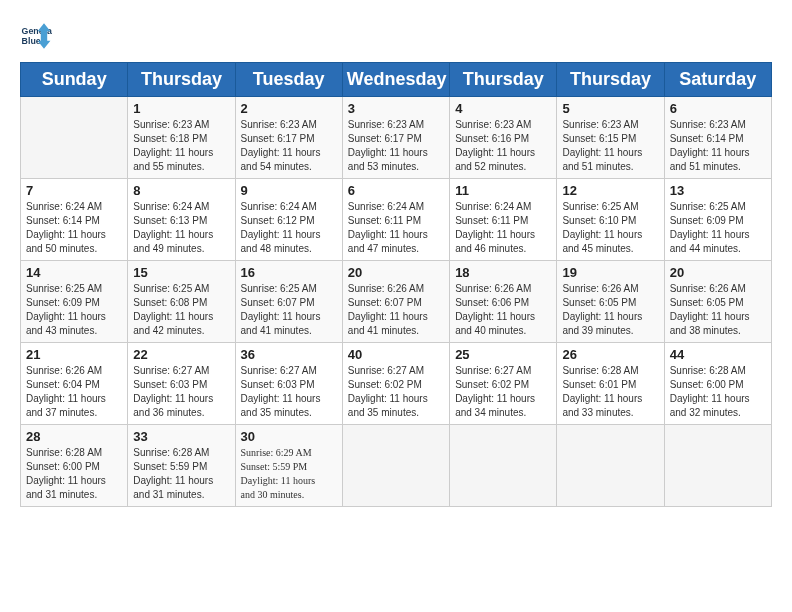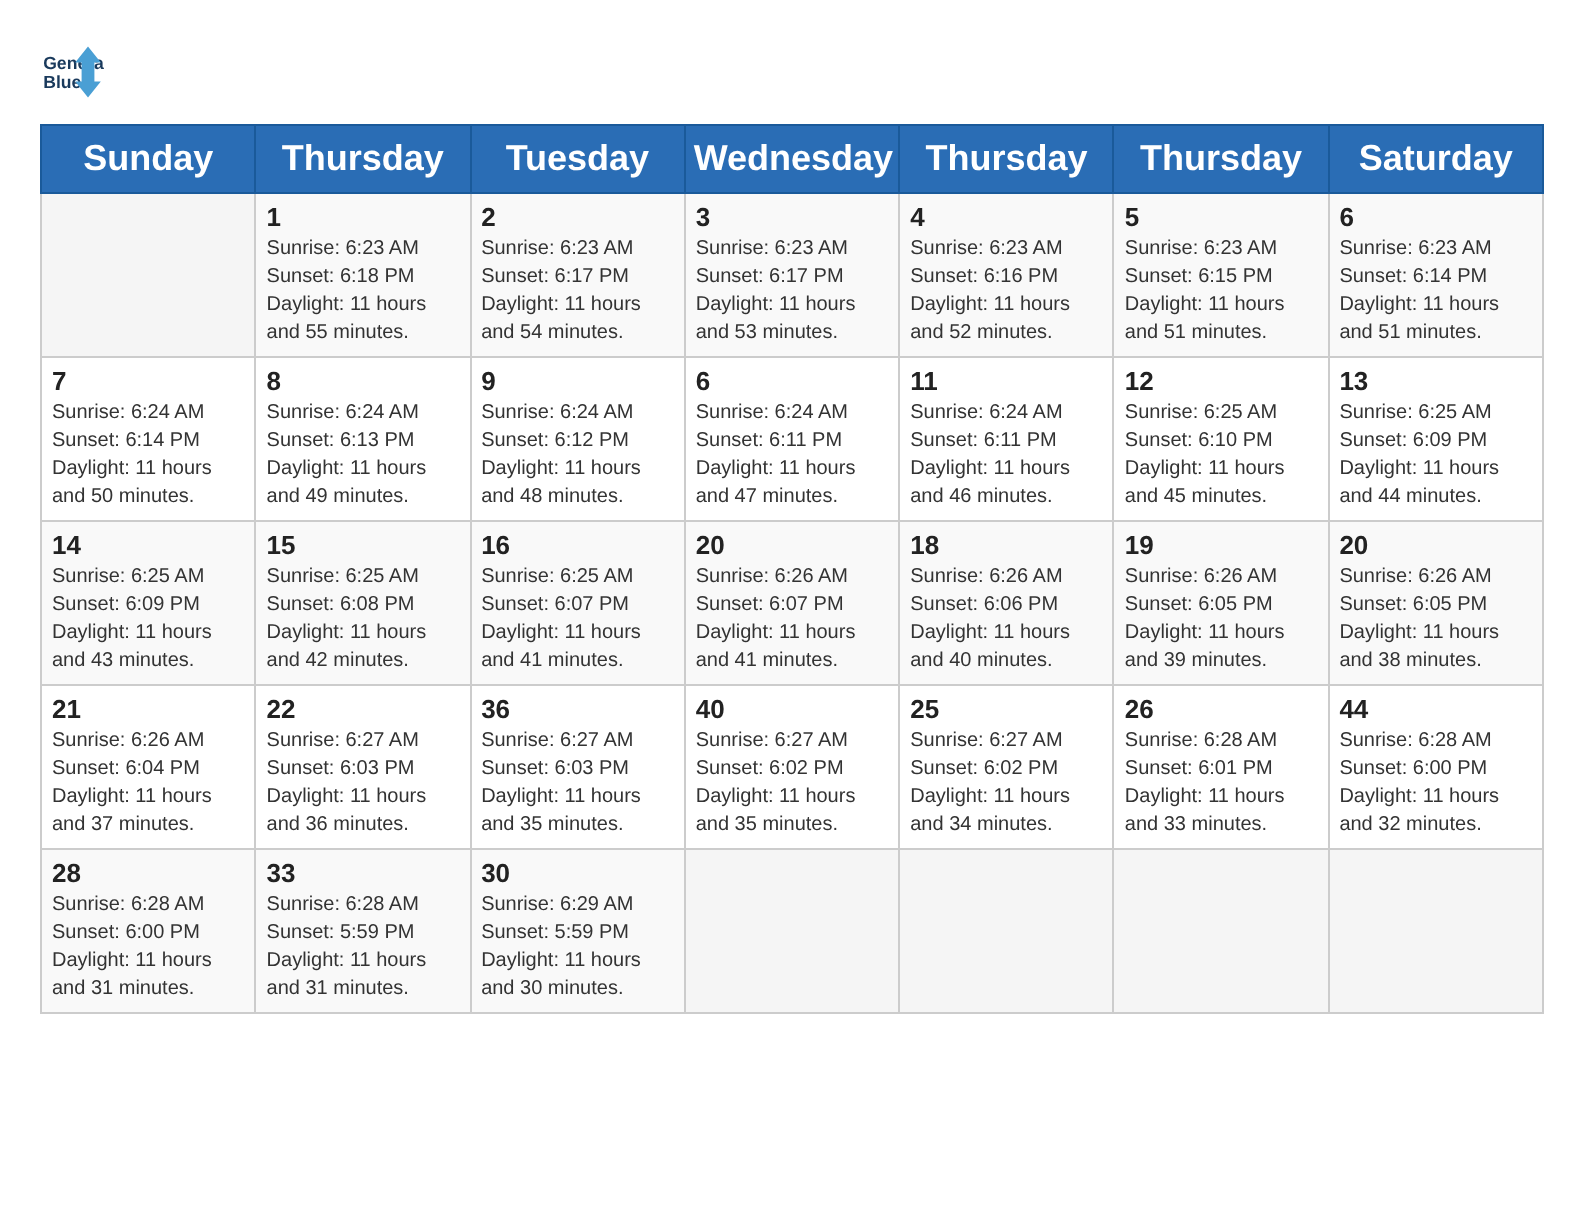--- a/index.html
+++ b/index.html
@@ -317,21 +317,21 @@
         </td>
         <td>
           <span class="day-number">33</span>
           <div class="day-info" style="white-space: pre-line;">Sunrise: 6:28 AM
 Sunset: 5:59 PM
 Daylight: 11 hours
 and 31 minutes.</div>
         </td>
         <td>
           <span class="day-number">30</span>
-          <div class="day-info" style="white-space: pre-line;">Sunrise: 6:29 AM
+          <div class="day-info" style="white-space: pre-line; font-family: Liberation Serif, serif;">Sunrise: 6:29 AM
 Sunset: 5:59 PM
 Daylight: 11 hours
 and 30 minutes.</div>
         </td>
         <td class="empty-cell"></td>
         <td class="empty-cell"></td>
         <td class="empty-cell"></td>
         <td class="empty-cell"></td>
       </tr>
     </tbody>

